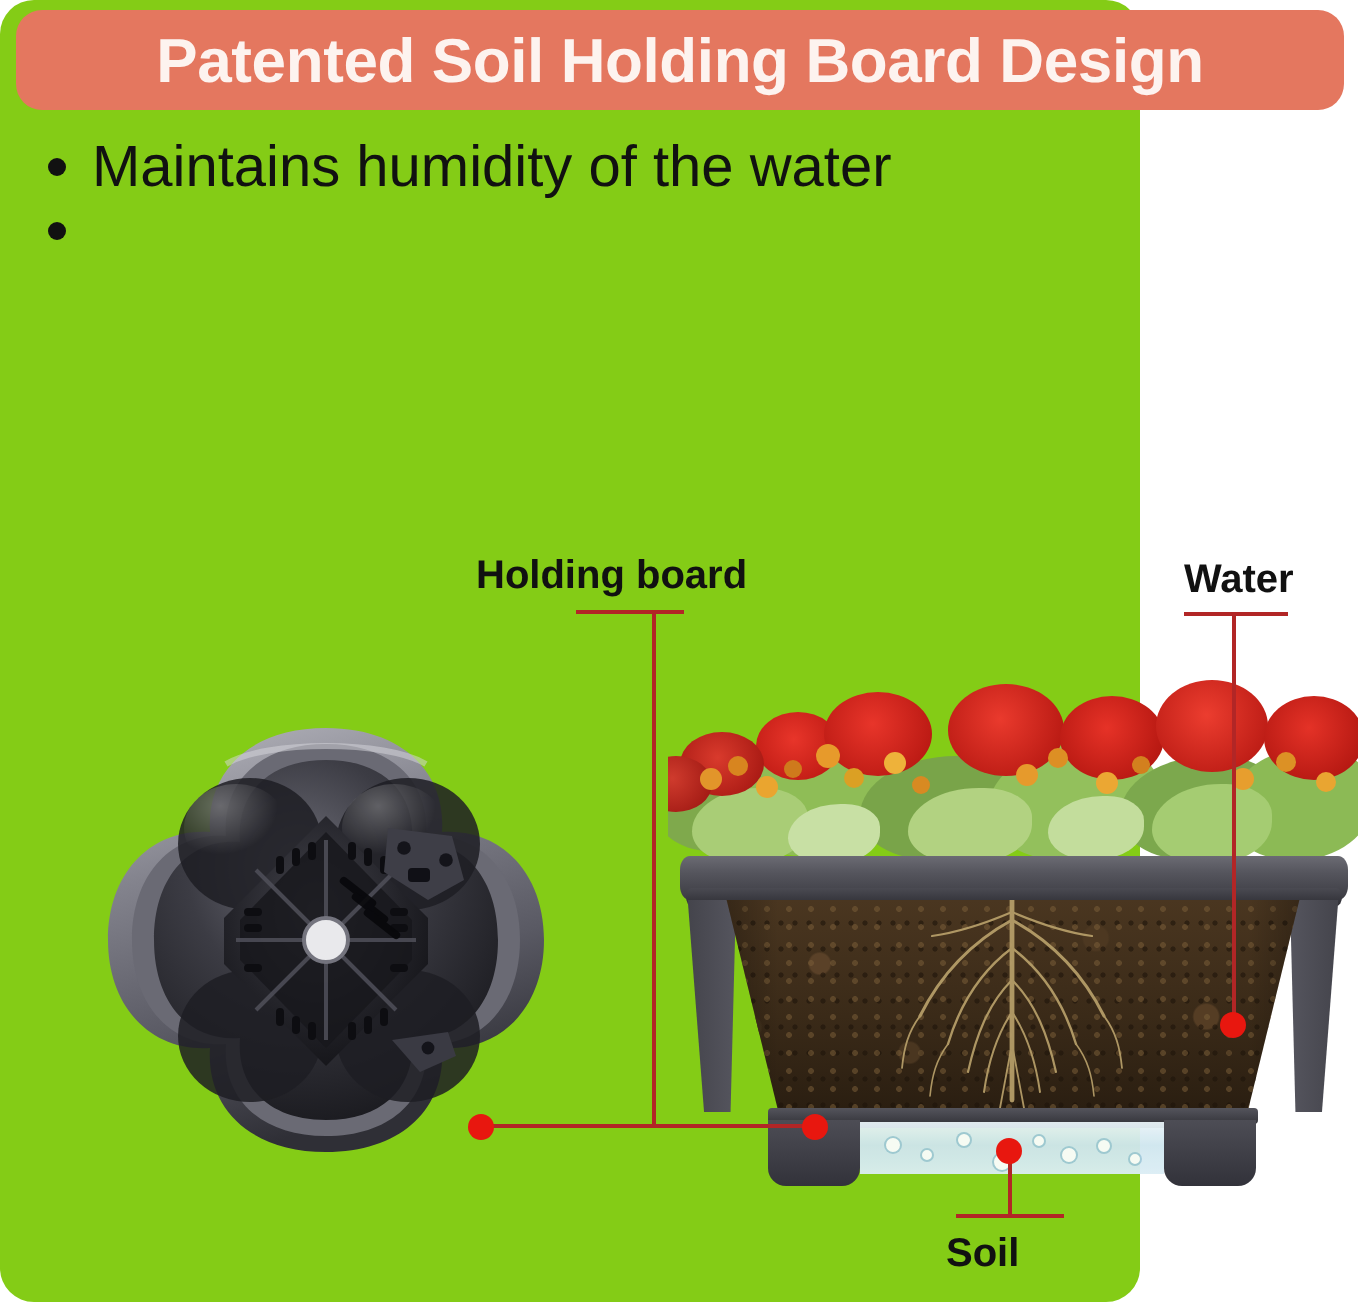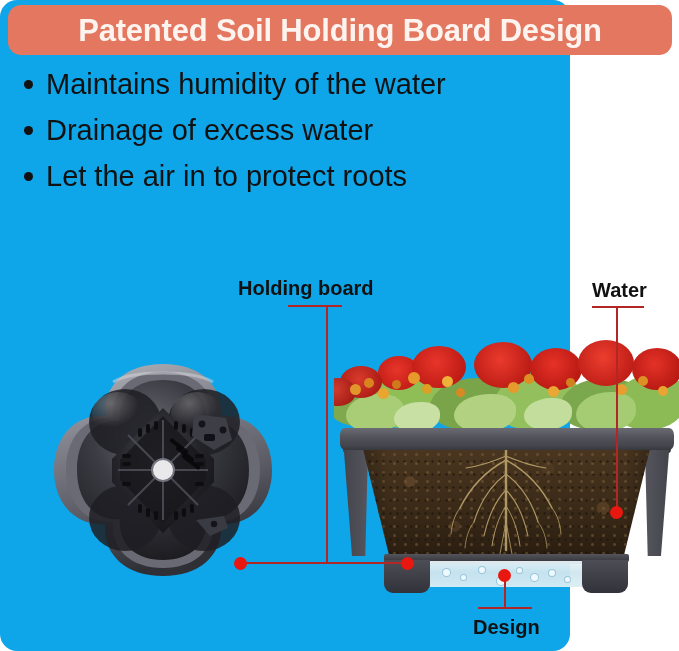--- a/index.html
+++ b/index.html
@@ -1,21 +1,21 @@
 <!DOCTYPE html>
 <html><head>
 <meta charset="utf-8">
 <style>
   html,body{margin:0;padding:0;background:#ffffff;}
   body{
     width:679px;height:651px;position:relative;overflow:hidden;
     font-family:"Liberation Sans","DejaVu Sans",sans-serif;
     -webkit-font-smoothing:antialiased;
   }
-  #stage{position:absolute;inset:0;width:570px;height:651px;background:#0ea5e9;border-radius:17px;}
+  #stage{position:absolute;inset:0;width:570px;height:651px;background:#84cc16;border-radius:17px;}
 
   
   .banner{
     position:absolute;left:8px;top:5px;width:664px;height:50px;
     background:#e4775f;border-radius:13px;
     display:flex;align-items:center;justify-content:center;
   }
   .banner-title{
     color:#fdf3ef;font-size:31px;font-weight:bold;letter-spacing:-0.2px;
     white-space:nowrap;line-height:1;
@@ -150,25 +150,20 @@
     <div class="banner-title">Patented Soil Holding Board Design</div>
   </div>
 
   <div class="bullets">
     <div class="bullet-row">
       <span class="bullet-dot"></span>
       <span class="bullet-text">Maintains humidity of the water</span>
     </div>
     <div class="bullet-row">
       <span class="bullet-dot"></span>
-      <span class="bullet-text">Drainage of excess water</span>
-    </div>
-    <div class="bullet-row">
-      <span class="bullet-dot"></span>
-      <span class="bullet-text">Let the air in to protect roots</span>
     </div>
   </div>
 
   <div id="board-wrap">
     <svg viewBox="0 0 290 262" xmlns="http://www.w3.org/2000/svg" aria-hidden="true">
       <defs>
         <radialGradient id="lobeG" cx="42%" cy="30%" r="72%">
           <stop offset="0%" stop-color="#6e6e78"></stop>
           <stop offset="45%" stop-color="#3c3c44"></stop>
           <stop offset="100%" stop-color="#1b1b20"></stop>
@@ -367,21 +362,21 @@
       <span class="water-bub" style="left:100px;top:12px;width:7px;height:7px;"></span>
       <span class="water-bub" style="left:118px;top:8px;width:6px;height:6px;"></span>
       <span class="water-bub" style="left:134px;top:15px;width:5px;height:5px;"></span>
     </div>
     <div class="foot" id="foot-l"></div>
     <div class="foot" id="foot-r"></div>
   </div>
 
   <div class="callout-label" id="lbl-holding">Holding board</div>
   <div class="callout-label" id="lbl-soil">Water</div>
-  <div class="callout-label" id="lbl-water">Design</div>
+  <div class="callout-label" id="lbl-water">Soil</div>
 
   <div class="lead-h" id="hb-tick"></div>
   <div class="lead-v" id="hb-vert"></div>
   <div class="lead-h" id="hb-horz"></div>
   <div class="lead-dot" id="hb-dot-l"></div>
   <div class="lead-dot" id="hb-dot-r"></div>
 
   <div class="lead-h" id="soil-tick"></div>
   <div class="lead-v" id="soil-vert"></div>
   <div class="lead-dot" id="soil-dot"></div>

